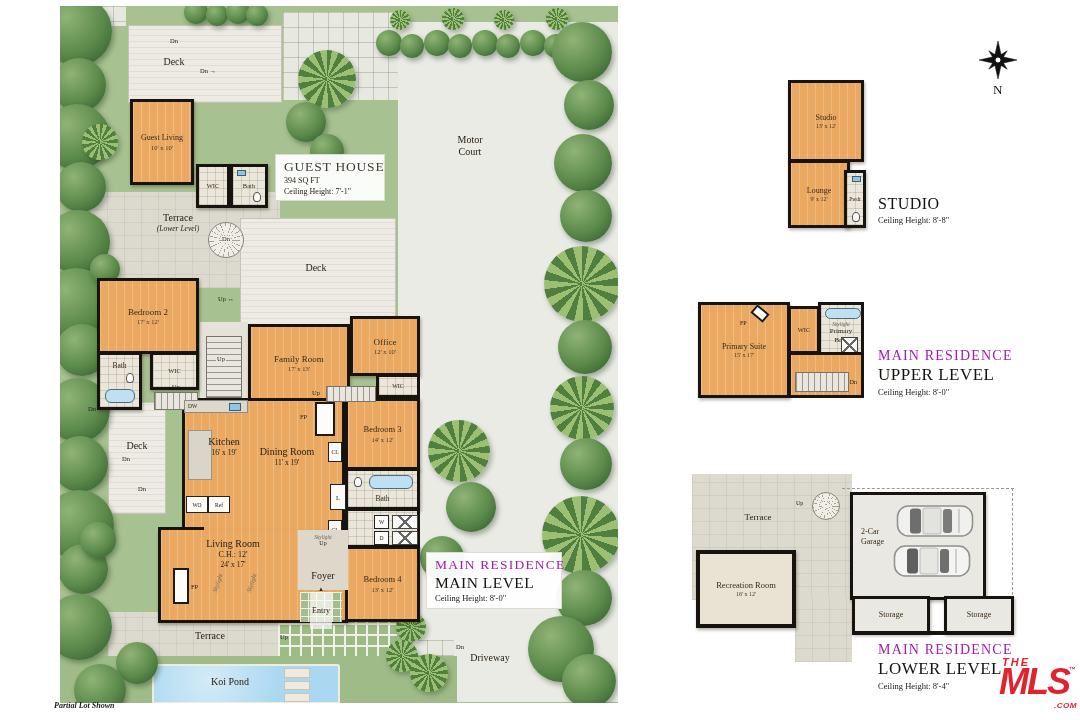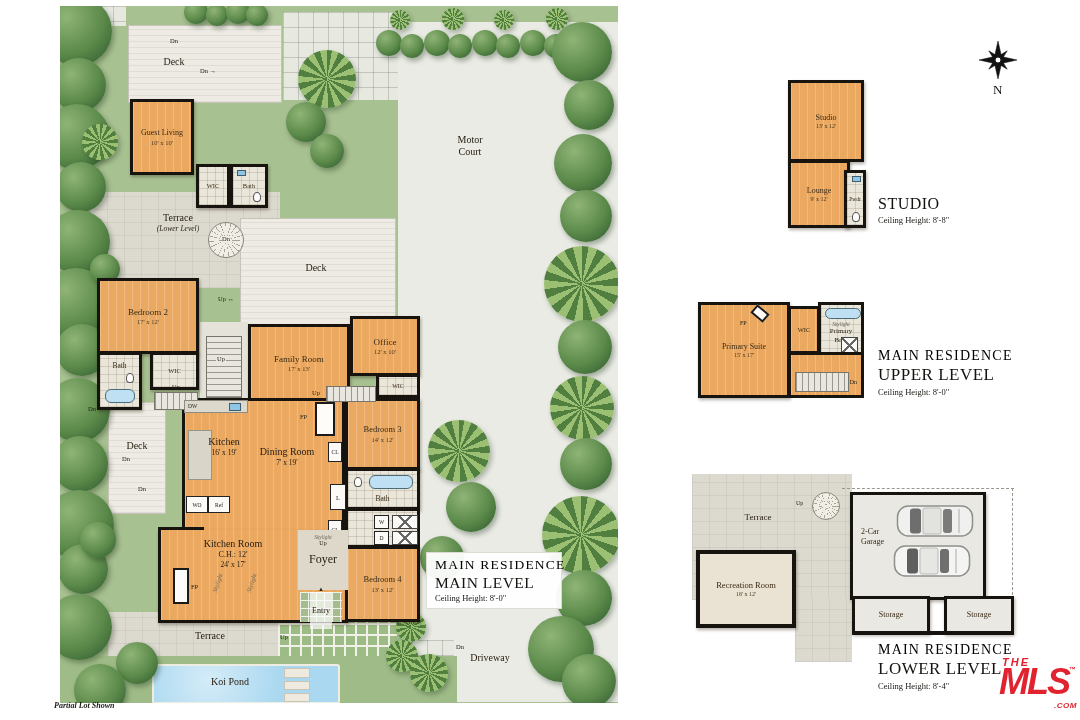--- a/index.html
+++ b/index.html
@@ -59,21 +59,21 @@
     background:repeating-conic-gradient(#efede4 0 16deg,#a5a299 16deg 19deg)}
   
   .rname{font-size:9px;color:#3a2c17;white-space:nowrap;line-height:1.15}
   .rdims{font-size:6.5px;color:#4a3a22;white-space:nowrap}
   .mini .rname{font-size:8px}.mini .rdims{font-size:6px}
   .sm{position:absolute;z-index:5;font-size:6.5px;color:#231f18;white-space:nowrap;line-height:1}
   .lbl{position:absolute;z-index:5;text-align:center;color:#2a2115;line-height:1.2}
   .lbl .n{font-size:10px}.lbl .d{font-size:7.5px}.lbl .i{font-size:7.5px;font-style:italic}
   .rot{transform:rotate(-72deg);font-style:italic;color:#6b675f;font-size:6px}
   .tblock{position:absolute;z-index:6;line-height:1.15}
-  .t-sub{color:#000000;font-size:14px;letter-spacing:1.2px;white-space:nowrap}
+  .t-sub{color:#a21caf;font-size:14px;letter-spacing:1.2px;white-space:nowrap}
   .t-main{color:#151310;font-size:17px;letter-spacing:.5px;white-space:nowrap;margin-top:1px}
   .t-ceil{color:#22201c;font-size:8.5px;margin-top:3px;white-space:nowrap}
   .whitebox{background:rgba(255,255,255,.94);border:1px solid #dedbd2;padding:4px 8px}
   .gh-title{font-size:13.5px;letter-spacing:.8px;color:#3f3a33;white-space:nowrap}
   .gh-sub{font-size:8px;margin-top:1.5px;white-space:nowrap}
   
   .mls{position:absolute;left:999px;top:658px;width:80px;height:52px;color:#e0232e;
     font-family:"Liberation Sans","DejaVu Sans",sans-serif;font-weight:bold;font-style:italic;z-index:6;line-height:.85}
   .mls-the{display:block;font-size:11px;letter-spacing:2px;margin-left:3px}
   .mls-mls{font-size:36px;letter-spacing:-2px}
@@ -161,32 +161,37 @@
     <i class="tr" style="left:502px;top:648px;width:54px;height:54px"></i>
     <i class="tr palm" style="left:368px;top:414px;width:62px;height:62px"></i>
     <i class="tr" style="left:386px;top:476px;width:50px;height:50px"></i>
     <i class="tr" style="left:360px;top:530px;width:44px;height:44px"></i>
     <i class="tr palm" style="left:336px;top:606px;width:30px;height:30px"></i>
     <i class="tr palm" style="left:326px;top:634px;width:32px;height:32px"></i>
     <i class="tr palm" style="left:350px;top:648px;width:38px;height:38px"></i>
     <i class="tr" style="left:56px;top:636px;width:42px;height:42px"></i>
     <i class="tr" style="left:14px;top:658px;width:52px;height:52px"></i>
 
-    <div class="room" style="left:70px;top:93px;width:64px;height:76px">
+    <div class="room" style="left:70px;top:93px;width:64px;height:86px">
       <div class="rname tiny" style="font-size:8px">Guest Living</div>
       <div class="rdims">10' x 10'</div>
     </div>
     <div class="room tile" style="left:136px;top:158px;width:34px;height:44px">
       <div class="rname" style="font-size:6.5px">WIC</div>
     </div>
     <div class="room tile" style="left:170px;top:158px;width:38px;height:44px">
       <div class="sink" style="left:4px;top:3px;width:9px;height:6px"></div>
       <div class="wc" style="right:4px;bottom:3px;width:8px;height:10px"></div>
       <div class="rname" style="font-size:6.5px">Bath</div>
     </div>
+    <div class="tblock whitebox" style="left:215px;top:148px;width:110px">
+      <div class="gh-title">GUEST HOUSE</div>
+      <div class="gh-sub">394 SQ FT</div>
+      <div class="gh-sub">Ceiling Height: 7'-1"</div>
+    </div>
 
     <div class="room" style="left:37px;top:272px;width:102px;height:76px">
       <div class="rname">Bedroom 2</div>
       <div class="rdims">17' x 12'</div>
     </div>
     <div class="room tile" style="left:37px;top:346px;width:45px;height:58px;justify-content:flex-start;padding-top:7px">
       <div class="rname" style="font-size:7.5px">Bath</div>
       <div class="tub" style="left:5px;bottom:4px;width:30px;height:14px"></div>
       <div class="wc" style="right:5px;top:18px;width:8px;height:10px"></div>
     </div>
@@ -217,24 +222,24 @@
 
     <div class="room" style="left:98px;top:524px;width:190px;height:93px;border-top:none"></div>
     <div class="wallbar" style="left:98px;top:521px;width:46px;height:3px"></div>
 
     <div class="lbl" style="left:134px;top:430px;width:60px">
       <div class="n">Kitchen</div>
       <div class="d">16' x 19'</div>
     </div>
     <div class="lbl" style="left:196px;top:440px;width:62px">
       <div class="n">Dining Room</div>
-      <div class="d">7' x 19'</div>
+      <div class="d">11' x 19'</div>
     </div>
     <div class="lbl" style="left:140px;top:532px;width:66px">
-      <div class="n">Kitchen Room</div>
+      <div class="n">Living Room</div>
       <div class="d" style="font-size:8px">C.H.: 12'</div>
       <div class="d">24' x 17'</div>
     </div>
     <div class="sm rot" style="left:148px;top:574px">Skylight</div>
     <div class="sm rot" style="left:182px;top:574px">Skylight</div>
 
     <div style="position:absolute;left:124px;top:394px;width:64px;height:13px;background:#dcd8cc;border:1px solid #8e8b82;z-index:4">
       <span class="sm" style="left:3px;top:3px;font-size:5.5px">DW</span>
       <div class="sink" style="right:6px;top:2px;width:12px;height:8px"></div>
     </div>
@@ -259,21 +264,21 @@
     <div class="clbox" style="left:268px;top:514px;width:14px;height:20px">
         <span>CL</span>
       </div>
     <div class="clbox" style="left:268px;top:560px;width:14px;height:20px">
         <span>CL</span>
       </div>
 
     <div style="position:absolute;left:238px;top:524px;width:50px;height:60px;background:#ddd8ca;z-index:4;display:flex;flex-direction:column;align-items:center;padding-top:4px">
       <div style="font-size:5.5px;font-style:italic;color:#6b675f">Skylight</div>
       <div style="font-size:6px">Up</div>
-      <div style="font-size:12px;margin-top:6px">Foyer</div>
+      <div style="font-size:10px;margin-top:24px">Foyer</div>
     </div>
     <div class="checker-sm" style="position:absolute;left:240px;top:586px;width:42px;height:30px;z-index:4;display:flex;flex-direction:column;align-items:center;justify-content:center">
       <div style="font-size:6px;line-height:1">▲</div>
       <div style="font-size:8px;background:rgba(255,255,255,.7);padding:14px 2px">Entry</div>
     </div>
 
     <div class="room" style="left:285px;top:392px;width:75px;height:72px">
       <div class="rname" style="font-size:8.5px">Bedroom 3</div>
       <div class="rdims">14' x 12'</div>
     </div>

